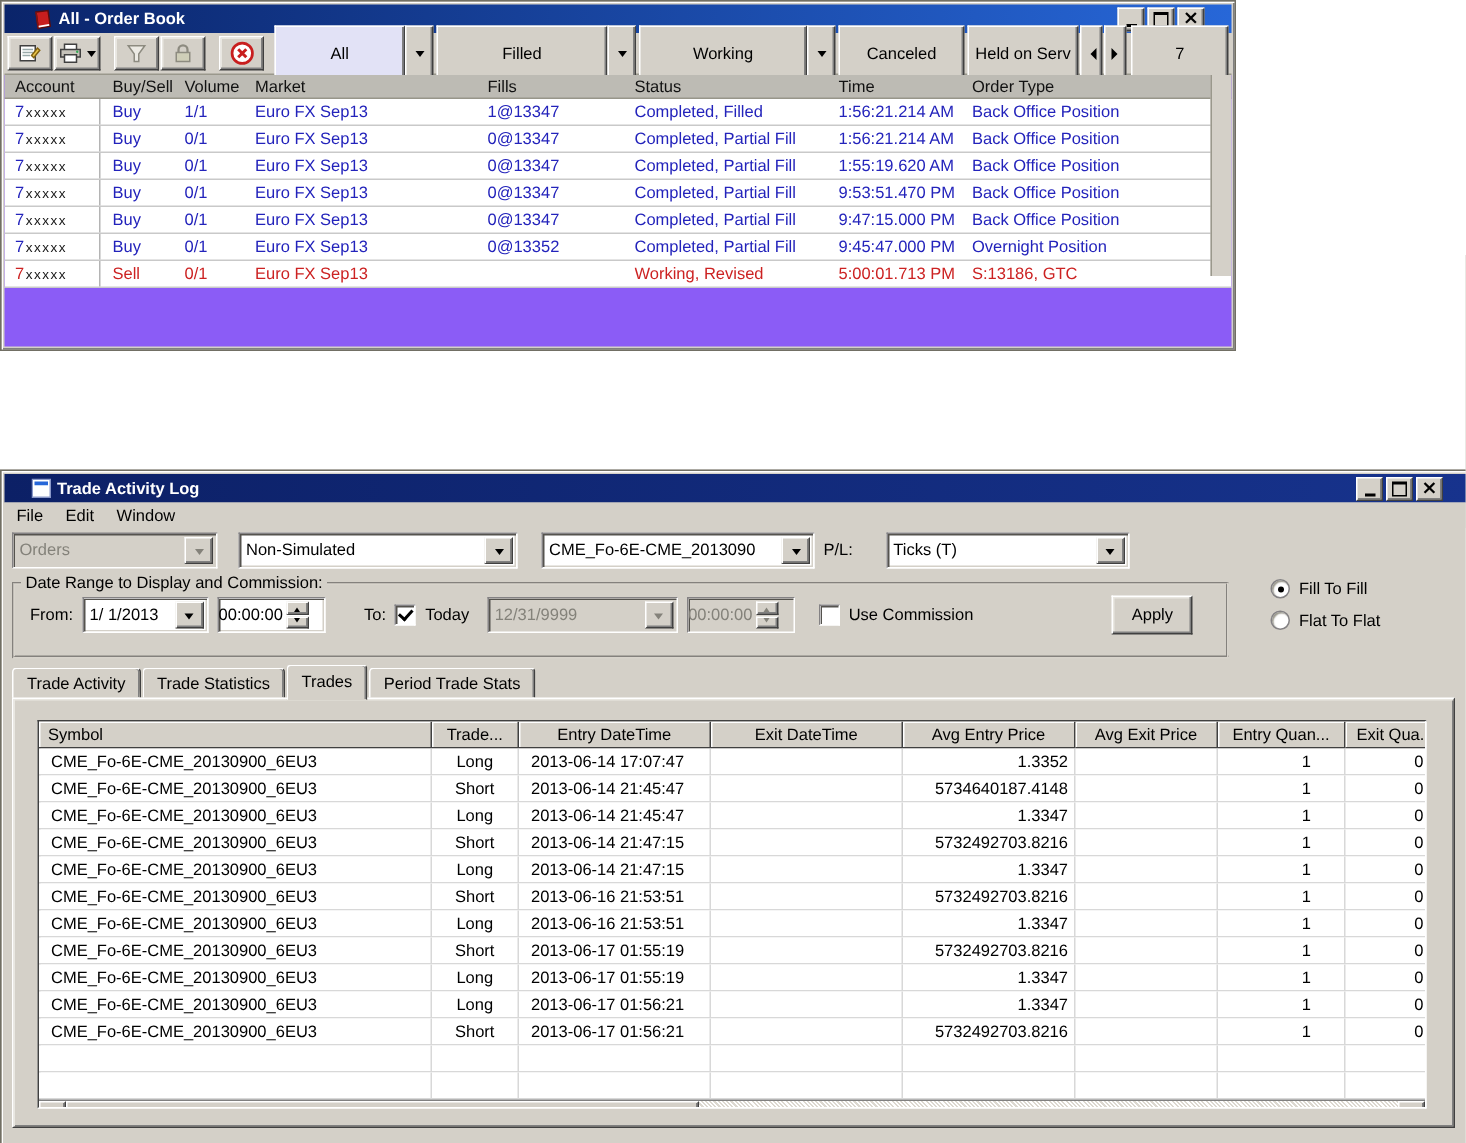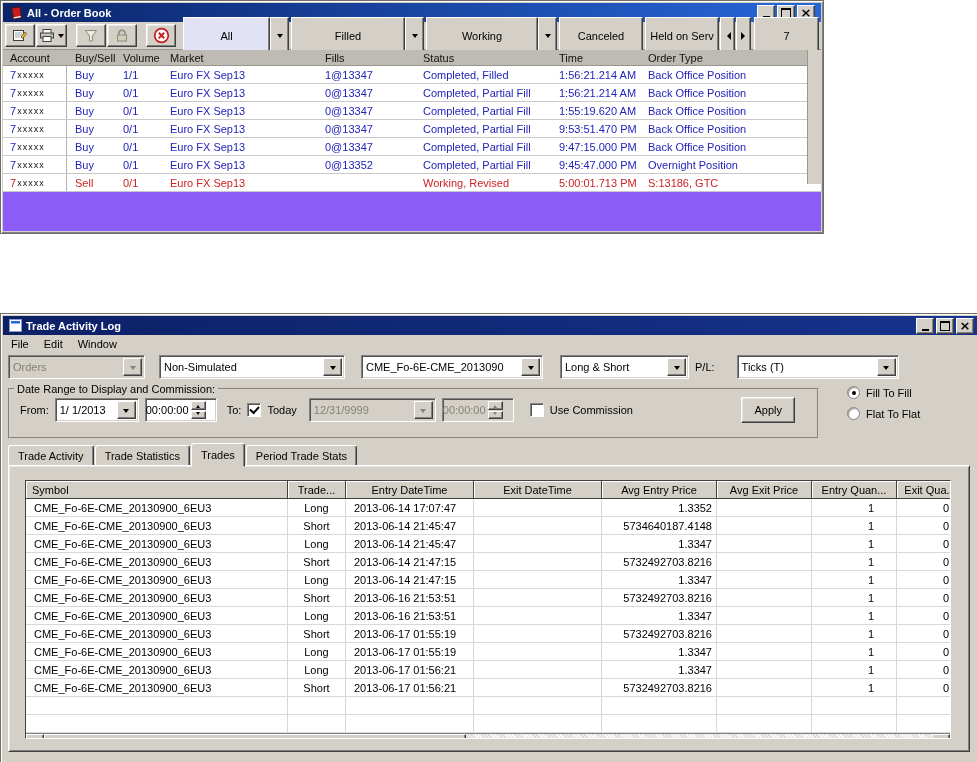--- a/index.html
+++ b/index.html
@@ -1,21 +1,21 @@
 <!DOCTYPE html>
 <html><head>
 <meta charset="utf-8">
 <style>
   html,body{margin:0;padding:0}
   body{position:relative;width:977px;height:762px;background:#fff;overflow:hidden;
        font-family:"Liberation Sans",sans-serif;font-size:11px;color:#000;}
   .win{position:absolute;background:#d4d0c8;border:1px solid #716f64;padding:2px;
        box-shadow:inset 1px 1px 0 #fff,inset -1px -1px 0 #808080;display:flex;flex-direction:column}
   
-  .titlebar{height:19px;flex:0 0 19px;display:flex;align-items:center;gap:4px;padding:0 6px;color:#fff;font-weight:bold}
+  .titlebar{height:19px;flex:0 0 19px;display:flex;align-items:center;gap:4px;padding:0 18px;color:#fff;font-weight:bold}
   .tb-ob{background:linear-gradient(90deg,#0a246a 0%,#2767d8 100%)}
   .tb-tl{background:linear-gradient(90deg,#0c2066 0%,#17338d 100%)}
   .tb-title{flex:1;white-space:nowrap;overflow:hidden}
   .tbtn{width:16px;height:14px;background:#d4d0c8;border:1px solid;border-color:#fff #404040 #404040 #fff;
         box-shadow:inset -1px -1px 0 #808080;display:flex;align-items:center;justify-content:center;color:#000}
   .tbtn+.tbtn{margin-left:2px}
   .g-min{width:7px;height:2px;background:#000;margin-top:8px}
   .g-max{width:8px;height:7px;border:1px solid #000;border-top-width:2px}
   .g-x{font-size:13px;font-weight:bold;line-height:12px;font-family:"DejaVu Sans",sans-serif}
   
@@ -363,26 +363,20 @@
         <span class="cbtn">
             <i class="t-dn"></i>
           </span>
       </span>
       <span class="combo" style="width:180px;margin-left:16px">
         <span class="val">CME_Fo-6E-CME_2013090</span>
         <span class="cbtn">
             <i class="t-dn"></i>
           </span>
       </span>
-      <span class="combo" style="width:127px;margin-left:17px">
-        <span class="val">Long &amp; Short</span>
-        <span class="cbtn">
-            <i class="t-dn"></i>
-          </span>
-      </span>
       <span class="fieldlabel" style="margin-left:6px">P/L:</span>
       <span class="combo" style="width:160px;margin-left:22px">
         <span class="val">Ticks (T)</span>
         <span class="cbtn">
             <i class="t-dn"></i>
           </span>
       </span>
     </div>
 
     <fieldset class="daterange">
@@ -399,21 +393,21 @@
           <span class="val">00:00:00</span>
           <span class="spin">
             <span class="sbtn">
                 <i class="t-up"></i>
               </span>
             <span class="sbtn">
                 <i class="t-dn"></i>
               </span>
           </span>
         </span>
-        <span class="fieldlabel" style="margin-left:4px">To:</span>
+        <span class="fieldlabel" style="margin-left:20px">To:</span>
         <span class="checkbox">
             <i class="checkmark"></i>
           </span>
         <span class="fieldlabel">Today</span>
         <span class="combo dis" style="width:125px;margin-left:6px">
           <span class="val">12/31/9999</span>
           <span class="cbtn">
               <i class="t-dn" style="border-top-color:#84827a"></i>
             </span>
         </span>

